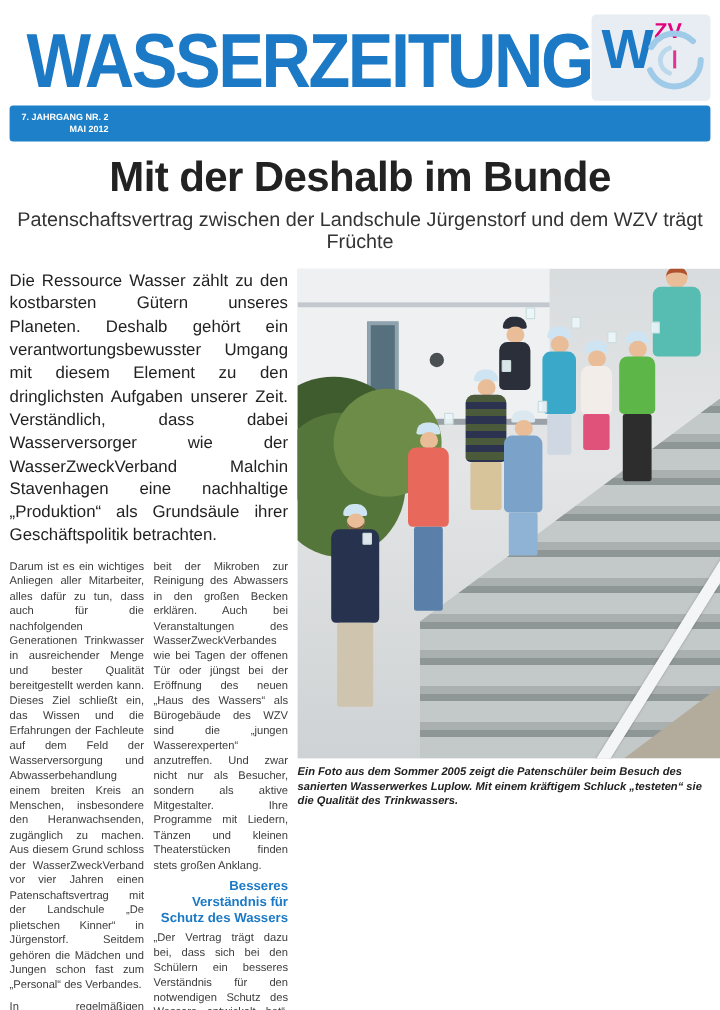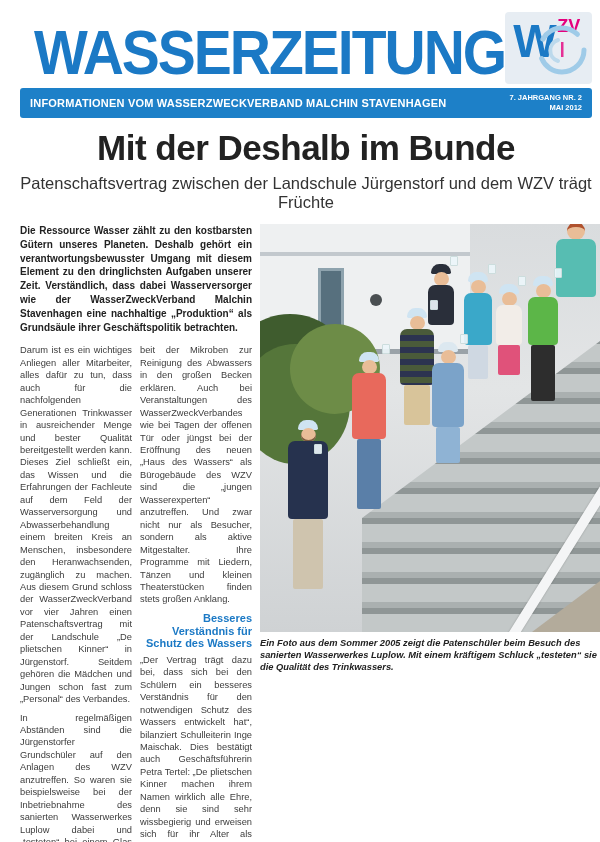--- a/index.html
+++ b/index.html
@@ -1,18 +1,18 @@
 <!DOCTYPE html>
 <html><head>
 <meta charset="utf-8">
 <style>
   * { margin:0; padding:0; box-sizing:border-box; }
   html,body { background:#fff; }
   body { font-family:"Liberation Sans", sans-serif; color:#3a3a3a; }
-  .page { position:relative; width:600px; height:842px; background:#fff; overflow:hidden; padding:8px 8px 0 20px; }
+  .page { position:relative; width:600px; height:842px; background:#fff; overflow:hidden; padding:8px 8px 0 8px; }
 
   
   .mast { display:flex; justify-content:space-between; align-items:flex-end; height:76px; }
   .mast-title { font-size:57px; font-weight:bold; color:#1b79c5; letter-spacing:-2px; line-height:1;
                 transform:scale(1,1.12); transform-origin:left bottom; white-space:nowrap; padding-left:14px; }
   .logo { width:100px; height:72px; background:#e7edf3; border-radius:4px; position:relative; overflow:hidden; }
   .logo .w { position:absolute; left:8px; top:6px; font-size:46px; font-weight:bold; color:#1b79c5; line-height:1; }
   .logo .zv { position:absolute; left:52px; top:4px; font-size:18px; font-weight:bold; color:#e5007d; }
   .logo svg { position:absolute; right:2px; top:10px; }
 
@@ -22,21 +22,21 @@
   .bar-left { font-size:11px; font-weight:bold; letter-spacing:.2px; }
   .bar-right { text-align:right; font-size:7.5px; font-weight:bold; line-height:1.3; }
 
   
   .headline { text-align:center; font-size:35px; font-weight:bold; color:#222; margin-top:10px; letter-spacing:-.5px; }
   .subheadline { text-align:center; font-size:16.5px; color:#333; margin-top:6px; }
 
   
   .article { display:flex; gap:8px; margin-top:12px; }
   .text-left { width:232px; }
-  .lead { font-size:10px; font-weight:bold; line-height:1.38; text-align:justify; color:#222; }
+  .lead { font-size:14px; font-weight:normal; line-height:1.38; text-align:justify; color:#222; }
   .twocol { display:flex; gap:8px; margin-top:10px; }
   .col { width:112px; font-size:9.3px; line-height:1.34; text-align:justify; color:#3c3c3c; }
   .col p { margin-bottom:6px; }
   .bluehead { color:#1b79c5; font-weight:bold; font-size:11px; line-height:1.15; margin:6px 0 4px; text-align:right; }
 
   .photo-wrap { width:352px; }
   .photo { position:relative; width:352px; height:408px; background:linear-gradient(#d9dcde 0%,#e3e5e6 40%,#cfd2d4 100%); overflow:hidden; }
   .wall { position:absolute; left:0; top:0; width:210px; height:130px; background:#eef0f1; border-bottom:5px solid #9aa2a8; }
   .wall .stripe { position:absolute; left:0; top:28px; width:100%; height:4px; background:#c2c8cd; }
   .window { position:absolute; left:58px; top:44px; width:26px; height:60px; background:#57707e; border:3px solid #8ea3ae; }
@@ -67,21 +67,20 @@
       <span class="zv">ZV</span>
       <svg width="56" height="56" viewBox="0 0 56 56">
         <circle cx="28" cy="28" r="22" fill="none" stroke="#9fcbe8" stroke-width="5" stroke-dasharray="60 20 40 20" stroke-linecap="round"></circle>
         <path d="M24 18 a11 11 0 0 0 0 21" fill="none" stroke="#bcd9ec" stroke-width="4" stroke-linecap="round"></path>
         <rect x="27" y="20" width="2.5" height="15" fill="#e5007d" opacity=".8"></rect>
       </svg>
     </div>
   </div>
 
   <div class="bar">
-    <div class="bar-left">INFORMATIONEN VOM WASSERZWECKVERBAND MALCHIN STAVENHAGEN</div>
     <div class="bar-right">
       <div>7. JAHRGANG NR. 2</div>
       <div>MAI 2012</div>
     </div>
   </div>
 
   <div class="headline">Mit der Deshalb im Bunde</div>
   <div class="subheadline">Patenschaftsvertrag zwischen der Landschule Jürgenstorf und dem WZV trägt Früchte</div>
 
   <div class="article">

